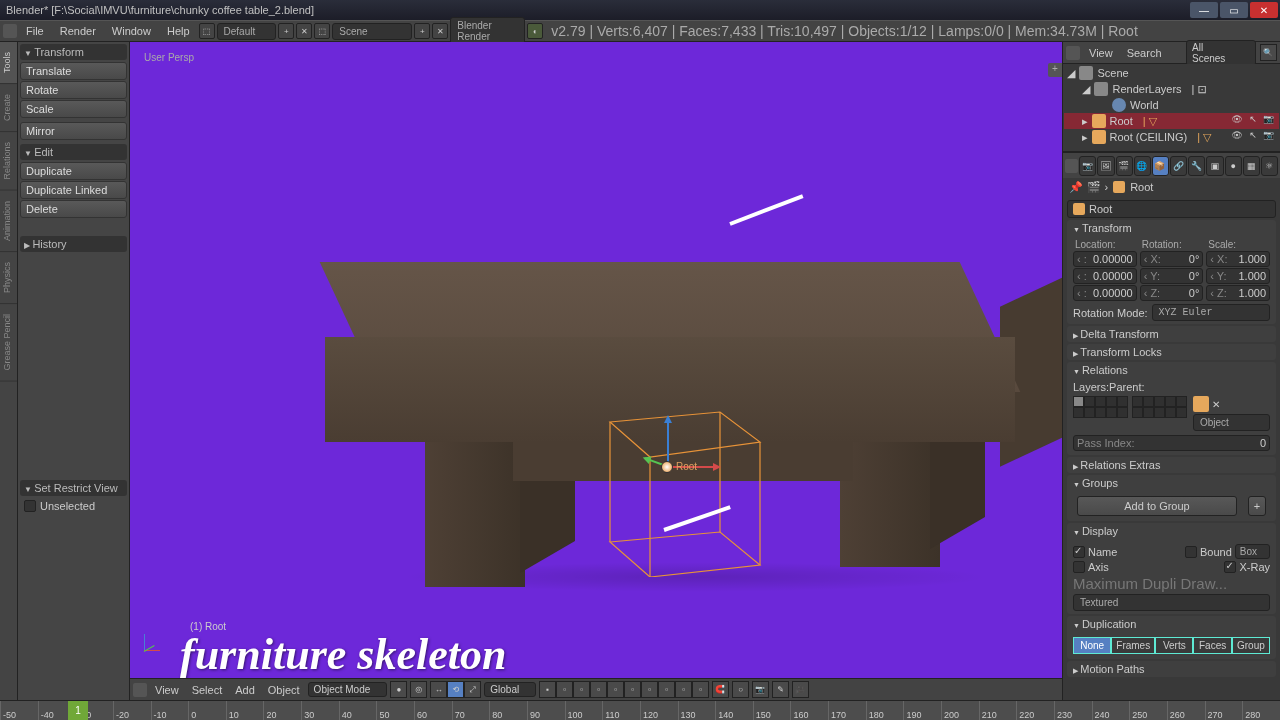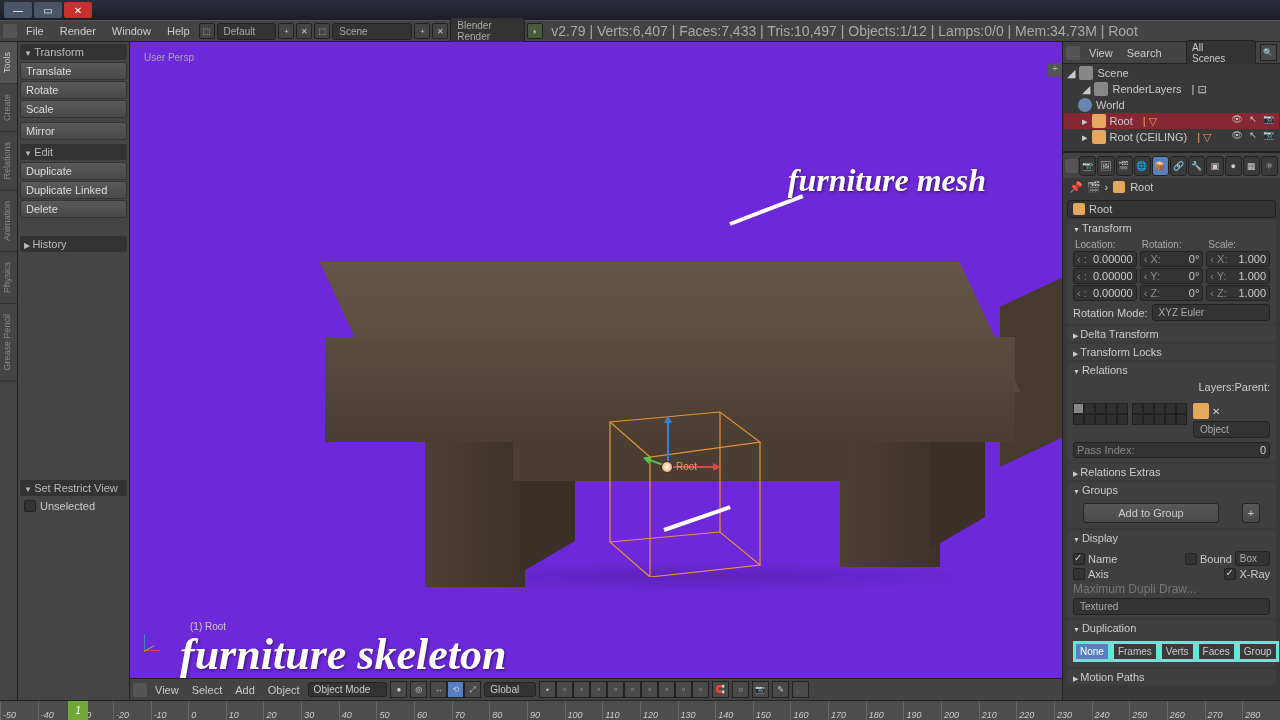--- a/index.html
+++ b/index.html
@@ -127,51 +127,52 @@
 .prop-sec-header { padding: 2px 6px; color: #ccc; cursor: pointer; font-size: 11px; }
 .prop-sec-header::before { content: "▼ "; font-size: 7px; }
 .prop-sec-header.collapsed::before { content: "▶ "; }
 .prop-body { padding: 3px 6px; }
 .xyz-row { display: flex; gap: 3px; margin-bottom: 2px; }
 .xyz-col { flex: 1; }
 .xyz-label { font-size: 10px; color: #aaa; padding: 0 2px; }
 .xyz-field { background: #333; border: 1px solid #222; border-radius: 3px; padding: 1px 3px; font-size: 10px; display: flex; justify-content: space-between; margin: 1px 0; }
 .xyz-field span:first-child { color: #888; }
 .rot-mode { display: flex; align-items: center; gap: 4px; margin-top: 2px; font-size: 10px; }
-.rot-mode .menu-dropdown { flex: 1; }
+.rot-mode .menu-dropdown { flex: 1; font-family: Liberation Mono, monospace; }
 
 .layers-grid { display: flex; gap: 4px; }
 .layer-block { display: grid; grid-template-columns: repeat(5, 11px); grid-template-rows: repeat(2, 11px); gap: 0; }
 .layer-cell { background: #303030; border: 1px solid #222; }
 .layer-cell.on { background: #888; }
 .parent-box { width: 16px; height: 16px; background: #e6a85c; border-radius: 2px; }
 
-.add-btn { background: linear-gradient(#585858,#4a4a4a); border: 1px solid #222; border-radius: 3px; padding: 3px; text-align: center; margin: 2px 10px; }
+.add-btn { background: linear-gradient(#585858,#4a4a4a); border: 1px solid #222; border-radius: 3px; padding: 3px; text-align: center; margin: 2px 4px; }
 .check-row { display: flex; align-items: center; gap: 11px; margin: 2px 0; font-size: 10px; justify-content: space-between; }
 .check-row .left, .check-row .right { display: flex; align-items: center; gap: 3px; }
 .check-row .cb { width: 12px; height: 12px; background: #333; border: 1px solid #222; border-radius: 2px; position: relative; }
 .check-row .cb.on::after { content: "✓"; position: absolute; top: -2px; left: 0; font-size: 10px; color: #ccc; }
 
 .dup-tabs { display: flex; gap: 0; margin: 2px 0; }
-.dup-tab { flex: 1; background: #3a3a3a; border: 3px solid #5eead4; padding: 2px 4px; text-align: center; font-size: 10px; }
+.dup-tab { flex: 1; background: #3a3a3a; border: 1px solid #5eead4; padding: 2px 4px; text-align: center; font-size: 10px; }
 .dup-tab.active { background: #5680c2; color: white; }
 
 
-.timeline-area { height: 20px; background: #4d4d4d; border-top: 1px solid #222; position: relative; overflow: hidden; font-style: italic; }
+.timeline-area { height: 20px; background: #4d4d4d; border-top: 1px solid #222; position: relative; overflow: hidden; }
 .timeline-ruler { position: absolute; inset: 0; display: flex; }
 .tick { flex: 1; border-left: 1px solid #666; font-size: 9px; padding-left: 2px; color: #ccc; display: flex; align-items: flex-end; }
 .playhead { position: absolute; left: 68px; top: 0; bottom: 0; width: 20px; background: #70a838; color: white; text-align: center; font-size: 10px; display: flex; align-items: center; justify-content: center; }
 
 .right-tab-strip { position: absolute; top: 63px; right: 218px; width: 14px; height: 14px; background: #555; border-radius: 2px 0 0 2px; font-size: 10px; text-align: center; color: #aaa; }
 
 </style>
 </head>
 <body>
 
 <div class="titlebar">
+  <span class="titlebar-text">Blender* [F:\Social\IMVU\furniture\chunky coffee table_2.blend]</span>
   <div class="win-buttons">
     <div class="win-btn win-min">—</div>
     <div class="win-btn win-max">▭</div>
     <div class="win-btn win-close">✕</div>
   </div>
 </div>
 
 <div class="menubar">
   <div class="menu-icon"></div>
   <div class="menu-item">File</div>
@@ -250,21 +251,20 @@
         <div class="axis-z"></div>
         <div class="axis-y"></div>
         <div class="axis-x"></div>
         <div class="origin"></div>
         <span class="origin-label">Root</span>
       </div>
     </div>
 
     <div class="annot-line line-mesh"></div>
     <div class="annot-line line-root"></div>
-    <div class="annot annot-mesh">furniture mesh</div>
     <div class="annot annot-skel">furniture skeleton</div>
 
     <div class="sel-label">(1) Root</div>
     <div class="mini-axis">
       <div class="mz"></div>
         <div class="mx"></div>
         <div class="my"></div>
     </div>
 
     <div class="view-header">
@@ -317,21 +317,21 @@
           <span>◢</span>
           <span class="out-icon out-scene"></span>
           <span>Scene</span>
         </div>
       <div class="out-row" style="padding-left:18px">
           <span>◢</span>
           <span class="out-icon out-render"></span>
           <span>RenderLayers</span>
           <span style="margin-left:6px">| ⊡</span>
         </div>
-      <div class="out-row" style="padding-left:14px">
+      <div class="out-row" style="padding-left:48px">
           <span class="out-icon out-world"></span>
           <span>World</span>
         </div>
       <div class="out-row selected" style="padding-left:18px">
           <span>▸</span>
           <span class="out-icon out-root"></span>
           <span>Root</span>
           <span style="margin-left:6px;color:#e6a85c">| ▽</span>
           <span class="toggles">
             <span class="toggle">👁</span>
@@ -439,21 +439,21 @@
       <div class="prop-section">
           <div class="prop-sec-header collapsed">Delta Transform</div>
         </div>
       <div class="prop-section">
           <div class="prop-sec-header collapsed">Transform Locks</div>
         </div>
 
       <div class="prop-section">
         <div class="prop-sec-header">Relations</div>
         <div class="prop-body">
-          <div style="display:flex; justify-content:flex-end; font-size:10px; margin-bottom:10px">
+          <div style="display:flex; justify-content:flex-start; font-size:10px; margin-bottom:3px">
             <span>Layers:</span>
               <span>Parent:</span>
           </div>
           <div style="display:flex; gap:6px; align-items:flex-start">
             <div class="layers-grid">
               <div class="layer-block">
                   <div class="layer-cell on"></div>
                   <div class="layer-cell"></div>
                   <div class="layer-cell"></div>
                   <div class="layer-cell"></div>
@@ -521,21 +521,21 @@
           <div class="check-row">
             <div class="left">
                 <div class="cb"></div>
                 <span>Axis</span>
               </div>
             <div class="right">
                 <div class="cb on"></div>
                 <span>X-Ray</span>
               </div>
           </div>
-          <div style="font-size:12px;color:#777;margin:2px 0">Maximum Dupli Draw...</div>
+          <div style="font-size:15px;color:#777;margin:2px 0">Maximum Dupli Draw...</div>
           <div class="menu-dropdown">Textured</div>
         </div>
       </div>
 
       <div class="prop-section">
         <div class="prop-sec-header">Duplication</div>
         <div class="prop-body">
           <div class="dup-tabs">
             <div class="dup-tab active">None</div>
             <div class="dup-tab">Frames</div>

